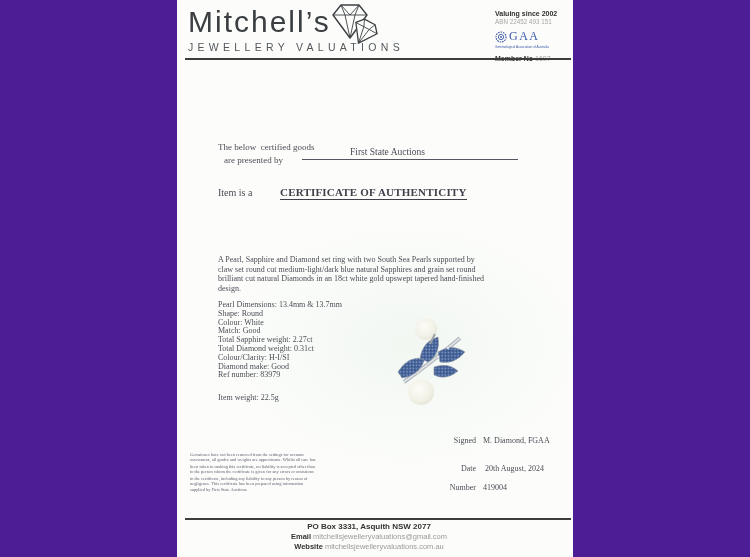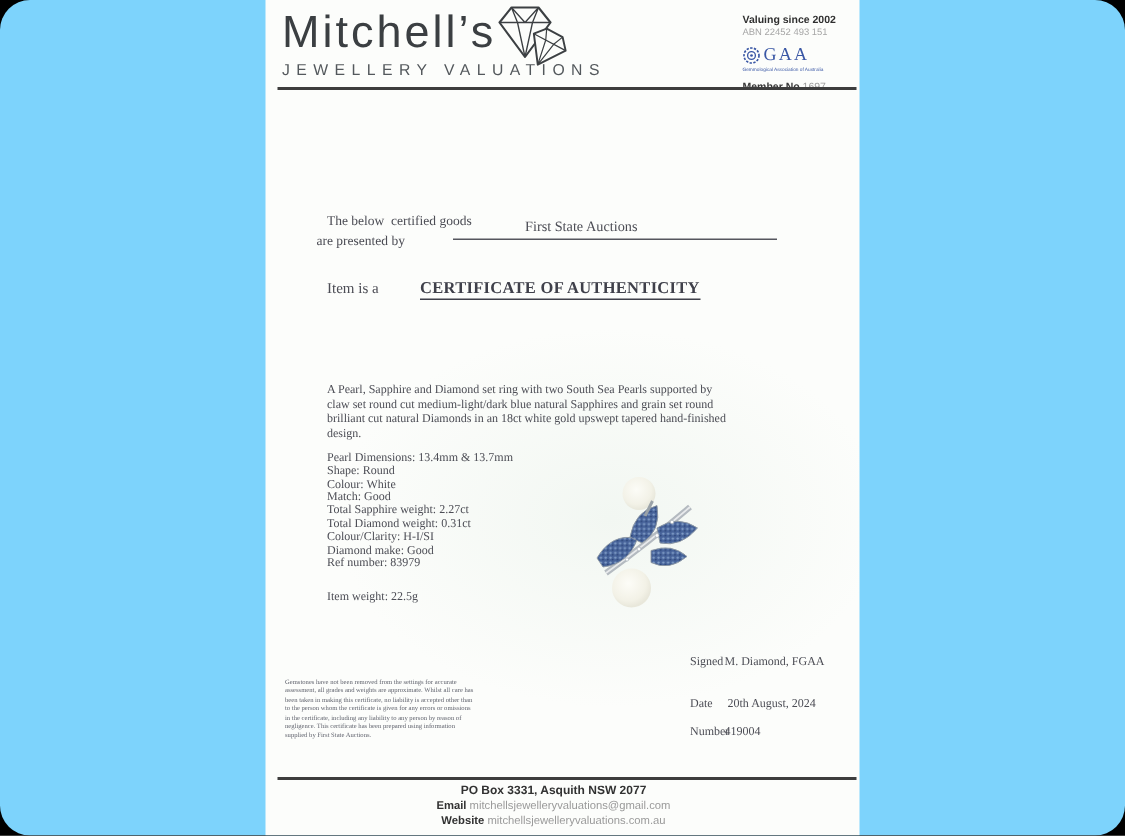--- a/index.html
+++ b/index.html
@@ -1,19 +1,19 @@
 <!DOCTYPE html>
 <html><head>
 <meta charset="utf-8">
 <style>
   * { margin:0; padding:0; box-sizing:border-box; }
   html,body { background:#000; }
   .stage {
-    position:relative; width:750px; height:557px; background:#7dd3fc;
-    overflow:hidden; font-family:"Liberation Sans","DejaVu Sans",sans-serif;border-radius:20px;
+    position:relative; width:750px; height:557px; background:#4c1d95;
+    overflow:hidden; font-family:"Liberation Sans","DejaVu Sans",sans-serif;
   }
   .cert {
     position:absolute; left:177px; top:0; width:396px; height:557px;
     background:#fcfdfb;
     background-image:radial-gradient(ellipse 260px 180px at 58% 62%, #f2f7f2 0%, rgba(252,253,251,0) 70%);
   }
   
   .logo-block { position:absolute; left:11px; top:5px; }
   .brand-name {
     font-size:30px; font-weight:300; letter-spacing:2px; color:#3b3f42;
@@ -34,37 +34,37 @@
   .gaa-sub {
     font-size:6px; color:#3a57a5; transform:scale(0.53); transform-origin:0 0;
     width:140px; white-space:nowrap; margin-top:1px;
   }
   .member-row { font-size:7px; margin-top:4px; color:#383838; font-weight:bold; }
   .member-num { color:#9c9c9c; font-weight:normal; }
   .header-rule { position:absolute; left:8px; top:58px; width:386px; height:2px; background:#3d3d3d; }
   
   .serif { font-family:"Liberation Serif","DejaVu Serif",serif; color:#4c4d55; }
   .intro-line1 { position:absolute; left:41px; top:142px; font-size:9px; white-space:pre-wrap; }
-  .intro-line2 { position:absolute; left:34px; top:155px; font-size:9px; }
+  .intro-line2 { position:absolute; left:47px; top:155px; font-size:9px; }
   .presented-underline {
     position:absolute; left:125px; top:147px; width:216px; height:13px;
     border-bottom:1.2px solid #55565e;
   }
   .presented-value { font-size:9.5px; padding-left:48px; display:block; }
   .thisisa { position:absolute; left:41px; top:187px; font-size:10px; }
   .cert-title {
     position:absolute; left:103px; top:186px; font-size:11px; font-weight:bold;
     color:#3f404a; border-bottom:1.5px solid #3f404a; padding-bottom:1px; letter-spacing:0.2px;
   }
   .description { position:absolute; left:41px; top:255px; width:266px; font-size:8px; line-height:9.7px; }
   .specs { position:absolute; left:41px; top:301px; font-size:8px; line-height:8.8px; }
   .item-weight { position:absolute; left:41px; top:393px; font-size:8px; }
   
   .sig-row { position:absolute; font-size:8px; }
-  .sig-label { position:absolute; left:12px; width:28px; }
+  .sig-label { position:absolute; left:0; width:28px;text-align:right; }
   .sig-value { position:absolute; left:35px; white-space:nowrap; }
   
   .disclaimer {
     position:absolute; left:13px; top:452px; width:200px;
     font-size:7px; line-height:9.4px; color:#61646e;
     transform:scale(0.63); transform-origin:0 0;
   }
   
   .footer-rule { position:absolute; left:8px; top:518px; width:386px; height:1.5px; background:#3d3d3d; }
   .footer { position:absolute; left:0; top:522px; width:384px; text-align:center; line-height:10px; }

